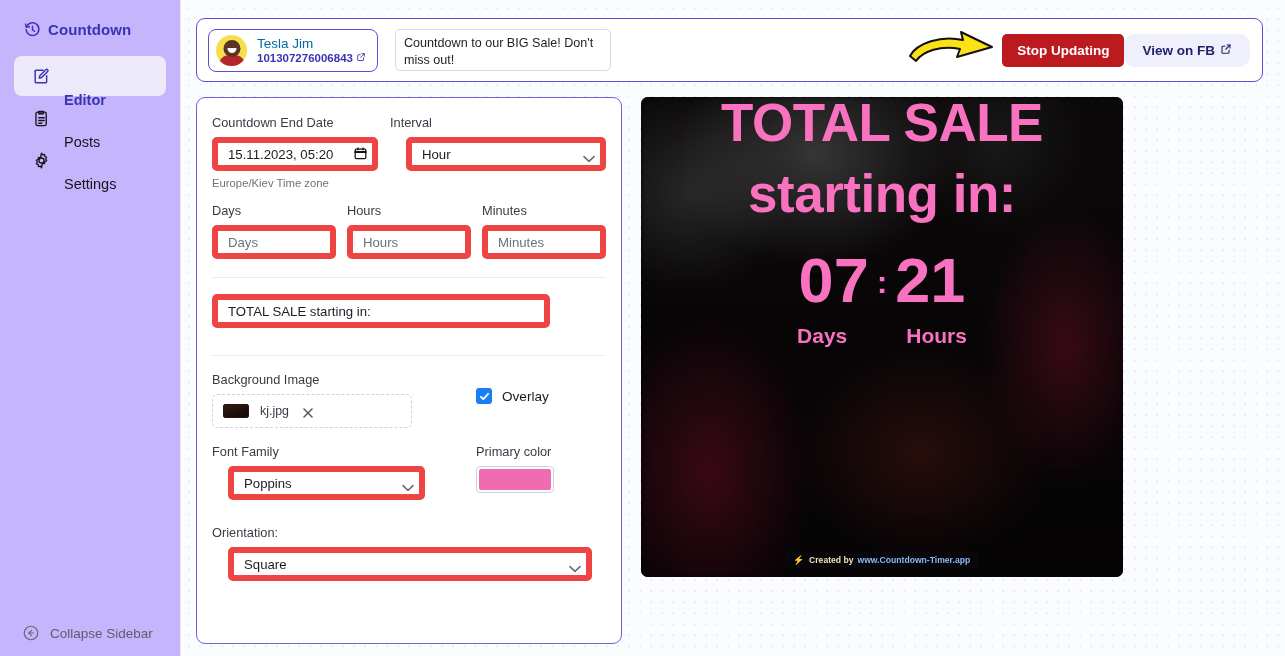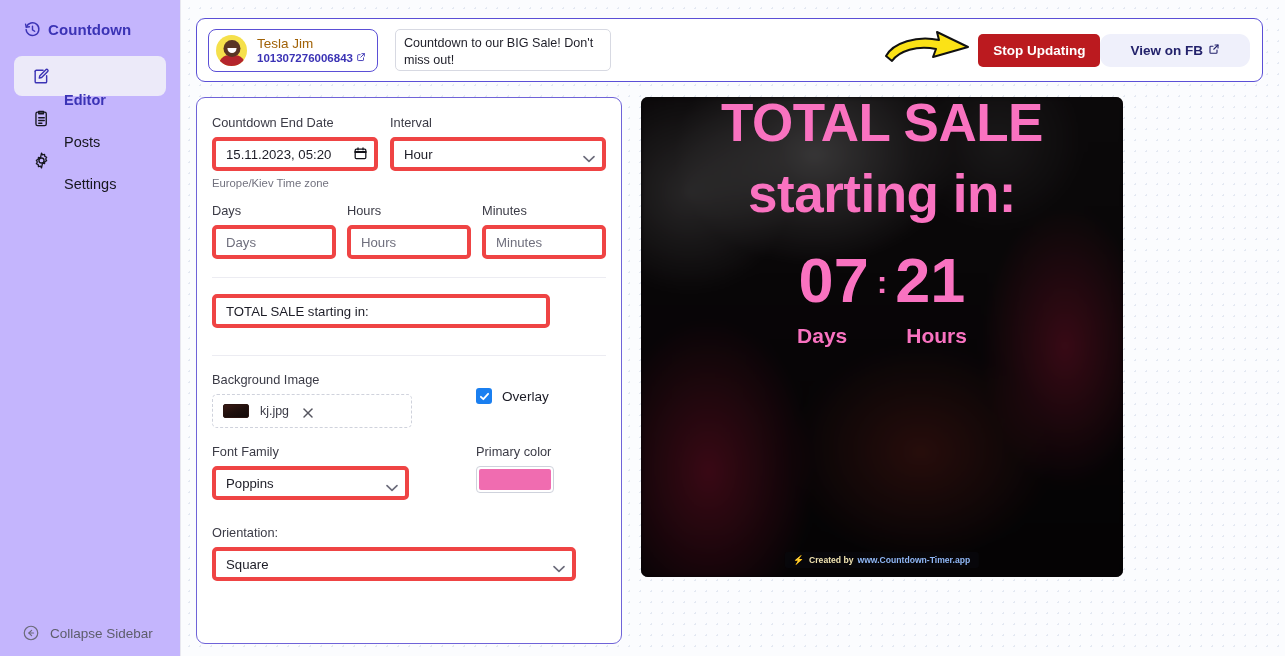--- a/index.html
+++ b/index.html
@@ -100,21 +100,21 @@
   }
   .avatar .smile {
     position:absolute; left:50%; top:13px; transform:translateX(-50%);
     width:9px; height:5px; border-bottom-left-radius:9px; border-bottom-right-radius:9px;
     background:#ffffff;
   }
   .avatar .body {
     position:absolute; left:50%; bottom:0; transform:translateX(-50%);
     width:27px; height:11px; border-radius:13px 13px 0 0; background:#b4252c;
   }
-  .profile-name { font-size: 13.5px; color: #a16207; line-height: 15px; }
+  .profile-name { font-size: 13.5px; color: #0369a1; line-height: 15px; }
   .profile-id {
     font-size: 11.5px; color: #3b33b5; font-weight: 700;
     line-height: 14px; display:flex; align-items:center; gap:3px;
   }
   .composer {
     margin-left: 17px;
     width: 216px; height: 42px;
     border: 1px solid #d7d9e2;
     border-radius: 5px;
     background: #fff;
@@ -148,21 +148,21 @@
     cursor: pointer;
     white-space: nowrap;
   }
   .btn-fb {
     background: #eff0fb;
     color: #23226b;
     font-size: 13.5px;
     font-weight: 700;
     border: none;
     border-radius: 11px;
-    padding: 9px 30px;
+    padding: 9px 18px;
     cursor: pointer;
     display: flex; align-items: center; gap: 5px;
     white-space: nowrap;
   }
 
   
   .content {
     display: flex;
     gap: 19px;
     margin-top: 15px;
@@ -185,35 +185,35 @@
     margin-bottom: 7px;
     display: block;
   }
   .row { display: flex; gap: 12px; }
   .col-date { width: 166px; }
   .col-interval { flex: 1; }
 
   .input-base {
     width: 100%;
     height: 34px;
-    border: 4px solid #ef4444;
+    border: 6px solid #ef4444;
     border-radius: 5px;
     background: #ffffff;
     padding: 0 10px;
     font-size: 13.2px;
     color: #1c1c26;
     font-family: "Liberation Sans", sans-serif;
     outline: none;
   }
   .date-wrap { position: relative; }
   .date-wrap .cal-ico {
     position:absolute; right:10px; top:9px;
     width: 15px; height: 15px; pointer-events:none;
   }
-  .select-wrap { position: relative; }
+  .select-wrap { position: relative; margin-left: 16px; }
   .select-wrap .chev {
     position:absolute; right:11px; top:12px;
     width: 12px; height: 8px; pointer-events:none;
   }
   .tz-note {
     font-size: 11.3px;
     color: #72727f;
     margin-top: 6px;
   }
   .checkline {

